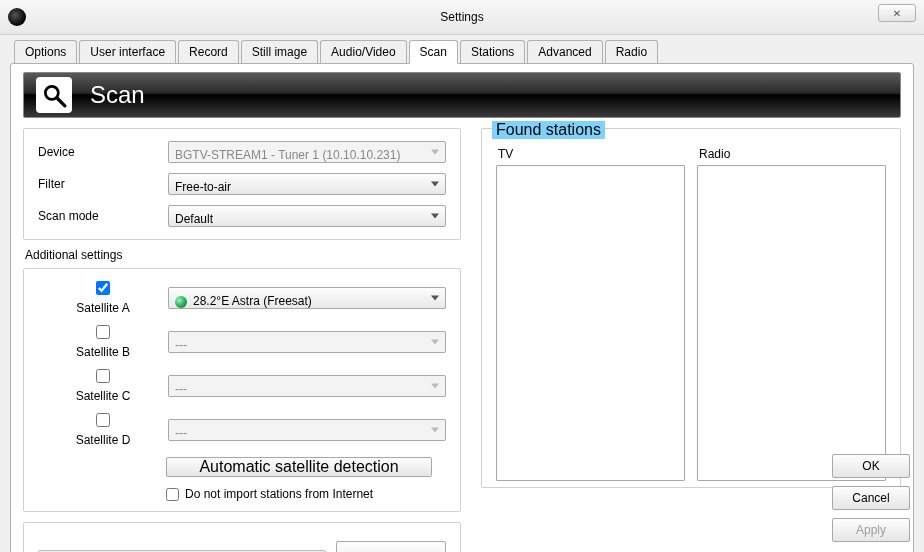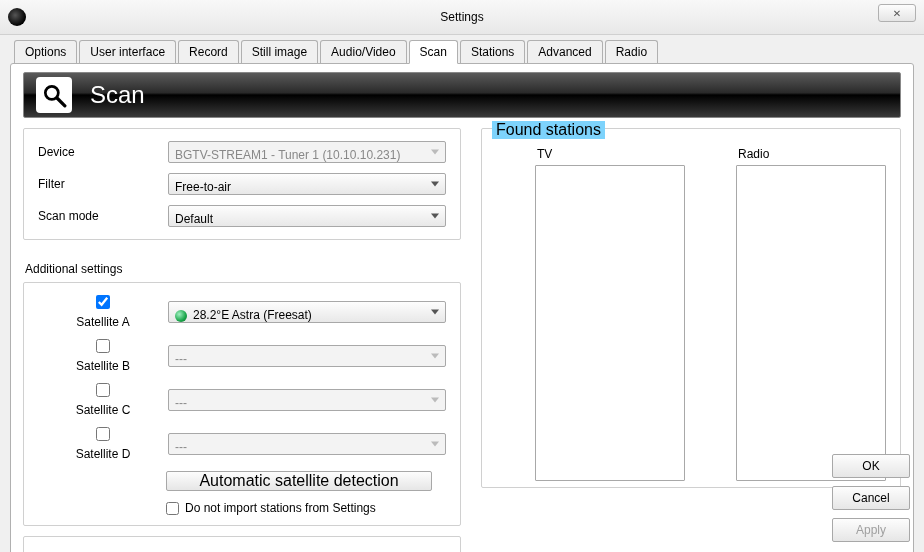--- a/index.html
+++ b/index.html
@@ -225,21 +225,21 @@
   top: -8px;
   left: 10px;
   background: #7dd3fc;
   padding: 0 4px;
   font-size: 16px;
 }
 .found-cols {
   display: flex;
   gap: 12px;
 }
-.found-col { flex: 1; margin-left: 39px; }
+.found-col { flex: 1; }
 .found-col .hdr { font-size: 12px; margin-bottom: 4px; padding-left: 2px; }
 .listbox {
   height: 316px;
   border: 1px solid #a8a8a8;
   background: #fff;
   border-radius: 1px;
 }
 .footer {
   position: absolute;
   bottom: 10px;
@@ -322,21 +322,21 @@
             <div class="lbl">Scan mode</div>
             <div class="ctrl">
               <div class="combo">
                 <span>Default</span>
                 <span class="arrow"></span>
               </div>
             </div>
           </div>
         </div>
 
-        <div class="group-title" style="margin-top:22px;">Additional settings</div>
+        <div class="group-title" style="margin-top:8px;">Additional settings</div>
         <div class="form-box">
           <div class="row">
             <div class="lbl">
               <label class="chk">
                 <input type="checkbox" checked="" style="">
                 <span>Satellite A</span>
               </label>
             </div>
             <div class="ctrl">
               <div class="combo">
@@ -384,21 +384,21 @@
             <div class="ctrl">
               <div class="combo disabled">
                 <span>---</span>
                 <span class="arrow"></span>
               </div>
             </div>
           </div>
           <button class="wide-btn">Automatic satellite detection</button>
           <label class="noimport">
             <input type="checkbox" style="">
-            <span>Do not import stations from Settings</span>
+            <span>Do not import stations from Internet</span>
           </label>
         </div>
 
         <div class="scan-box">
           <div class="progress"></div>
           <button class="scan-btn">Scan</button>
         </div>
       </div>
 
       <div class="rightcol">

